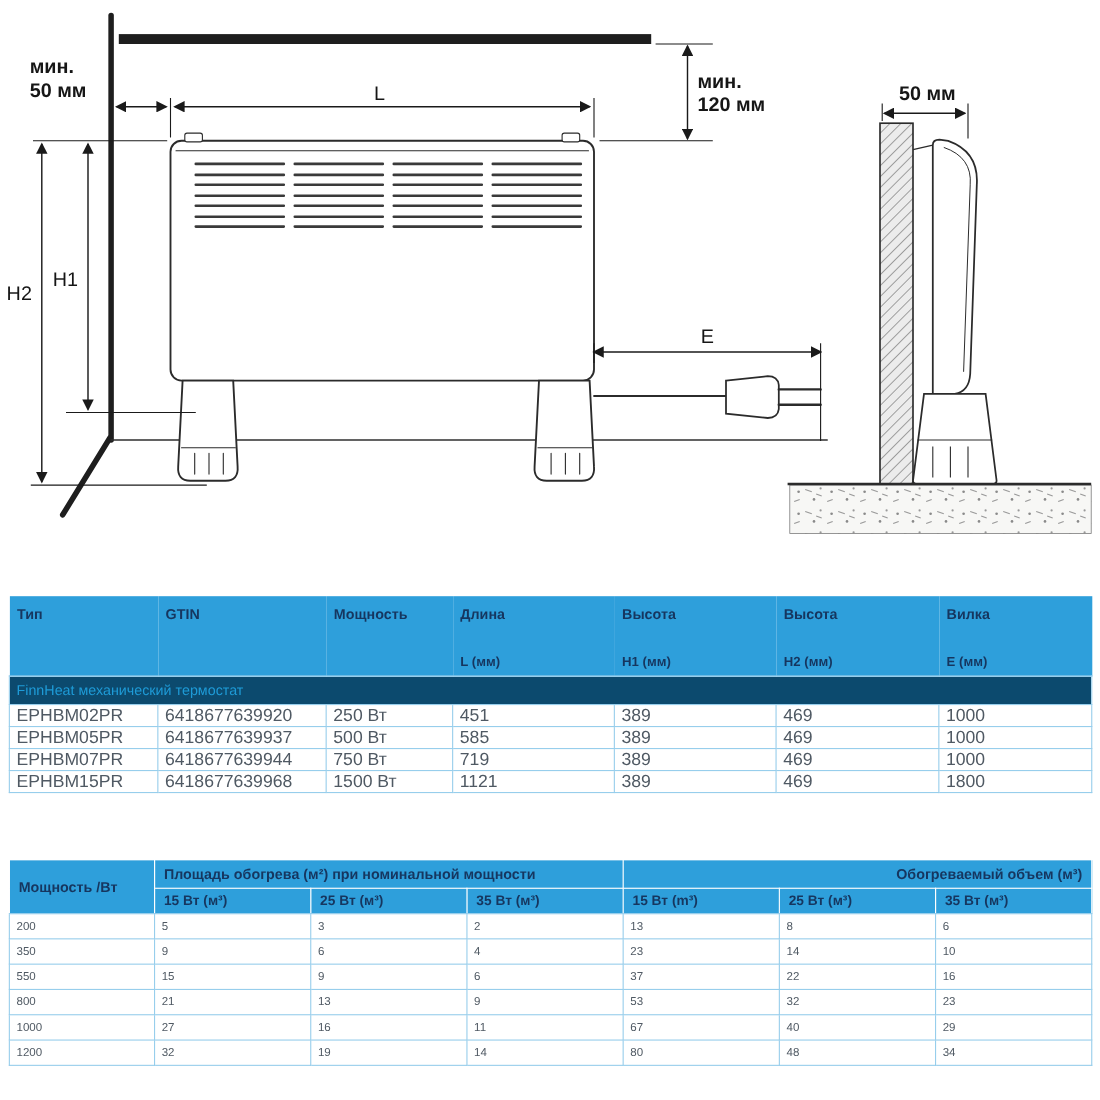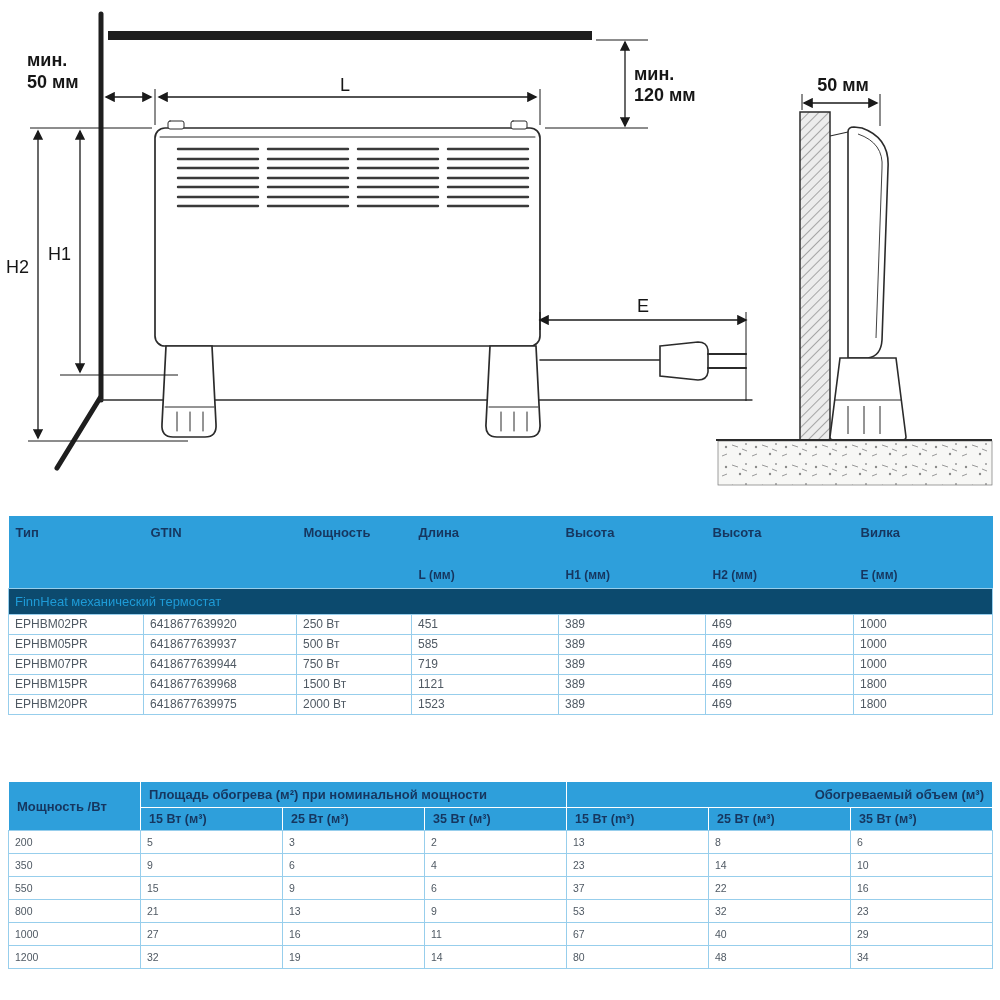--- a/index.html
+++ b/index.html
@@ -1,29 +1,29 @@
 <!DOCTYPE html>
 <html><head>
 <meta charset="utf-8">
 <style>
   *{box-sizing:border-box;margin:0;padding:0}
   html,body{width:1000px;height:1000px;background:#fff;overflow:hidden;
     font-family:"Liberation Sans",sans-serif;position:relative}
   .diagram{position:absolute;top:0;left:0;font-family:"Liberation Sans",sans-serif}
 
   table{border-collapse:collapse;table-layout:fixed;background:#fff}
-  .t1{position:absolute;top:516px;left:8px;width:984px}
+  .t1{position:absolute;top:542px;left:8px;width:984px}
   .t2{position:absolute;top:781px;left:8px;width:984px}
 
   .t1 thead th{background:#2E9FDB;color:#16365F;text-align:left;vertical-align:top;
     height:64px;padding:9px 4px 6px 7px;border:0}
   .hl1{font-size:13px;font-weight:bold;line-height:15px}
   .hl2{font-size:12px;font-weight:bold;line-height:14px;margin-top:28px;min-height:14px}
 
-  .t1 td{border:1px solid #97CEEC;color:#4F5963;font-size:12px;line-height:13px;
+  .t1 td{border:1px solid #97CEEC;color:#4F5963;font-size:16px;line-height:13px;
     padding:3px 6px;height:19px;white-space:nowrap;overflow:hidden}
   .t1 .section td{color:#1E9BD7;font-size:13px;line-height:16px;padding:4px 6px;height:26px;background:#0c4a6e}
 
   .t2 th{background:#2E9FDB;color:#16365F;text-align:left;border:1.5px solid #fff;vertical-align:middle}
   .t2 .pow{font-size:13px;font-weight:bold;padding:4px 8px;border-bottom:1px solid #97CEEC}
   .t2 .grp{font-size:13px;font-weight:bold;padding:5px 8px;height:23px}
   .t2 .grp2{text-align:right}
   .t2 .sub{font-size:12.5px;font-weight:bold;padding:4px 8px;height:21px;border-bottom:1px solid #97CEEC}
   .t2 td{border:1px solid #97CEEC;color:#4F5963;font-size:10.5px;line-height:12px;
     padding:5px 6px;height:22px;white-space:nowrap;overflow:hidden}
@@ -199,29 +199,20 @@
       </tr>
       <tr>
         <td>EPHBM15PR</td>
         <td>6418677639968</td>
         <td>1500 Вт</td>
         <td>1121</td>
         <td>389</td>
         <td>469</td>
         <td>1800</td>
       </tr>
-      <tr>
-        <td>EPHBM20PR</td>
-        <td>6418677639975</td>
-        <td>2000 Вт</td>
-        <td>1523</td>
-        <td>389</td>
-        <td>469</td>
-        <td>1800</td>
-      </tr>
     </tbody>
 </table>
 
 <table class="t2">
   <colgroup>
     <col style="width:132px">
       <col style="width:142px">
       <col style="width:142px">
       <col style="width:142px">
     <col style="width:142px">

